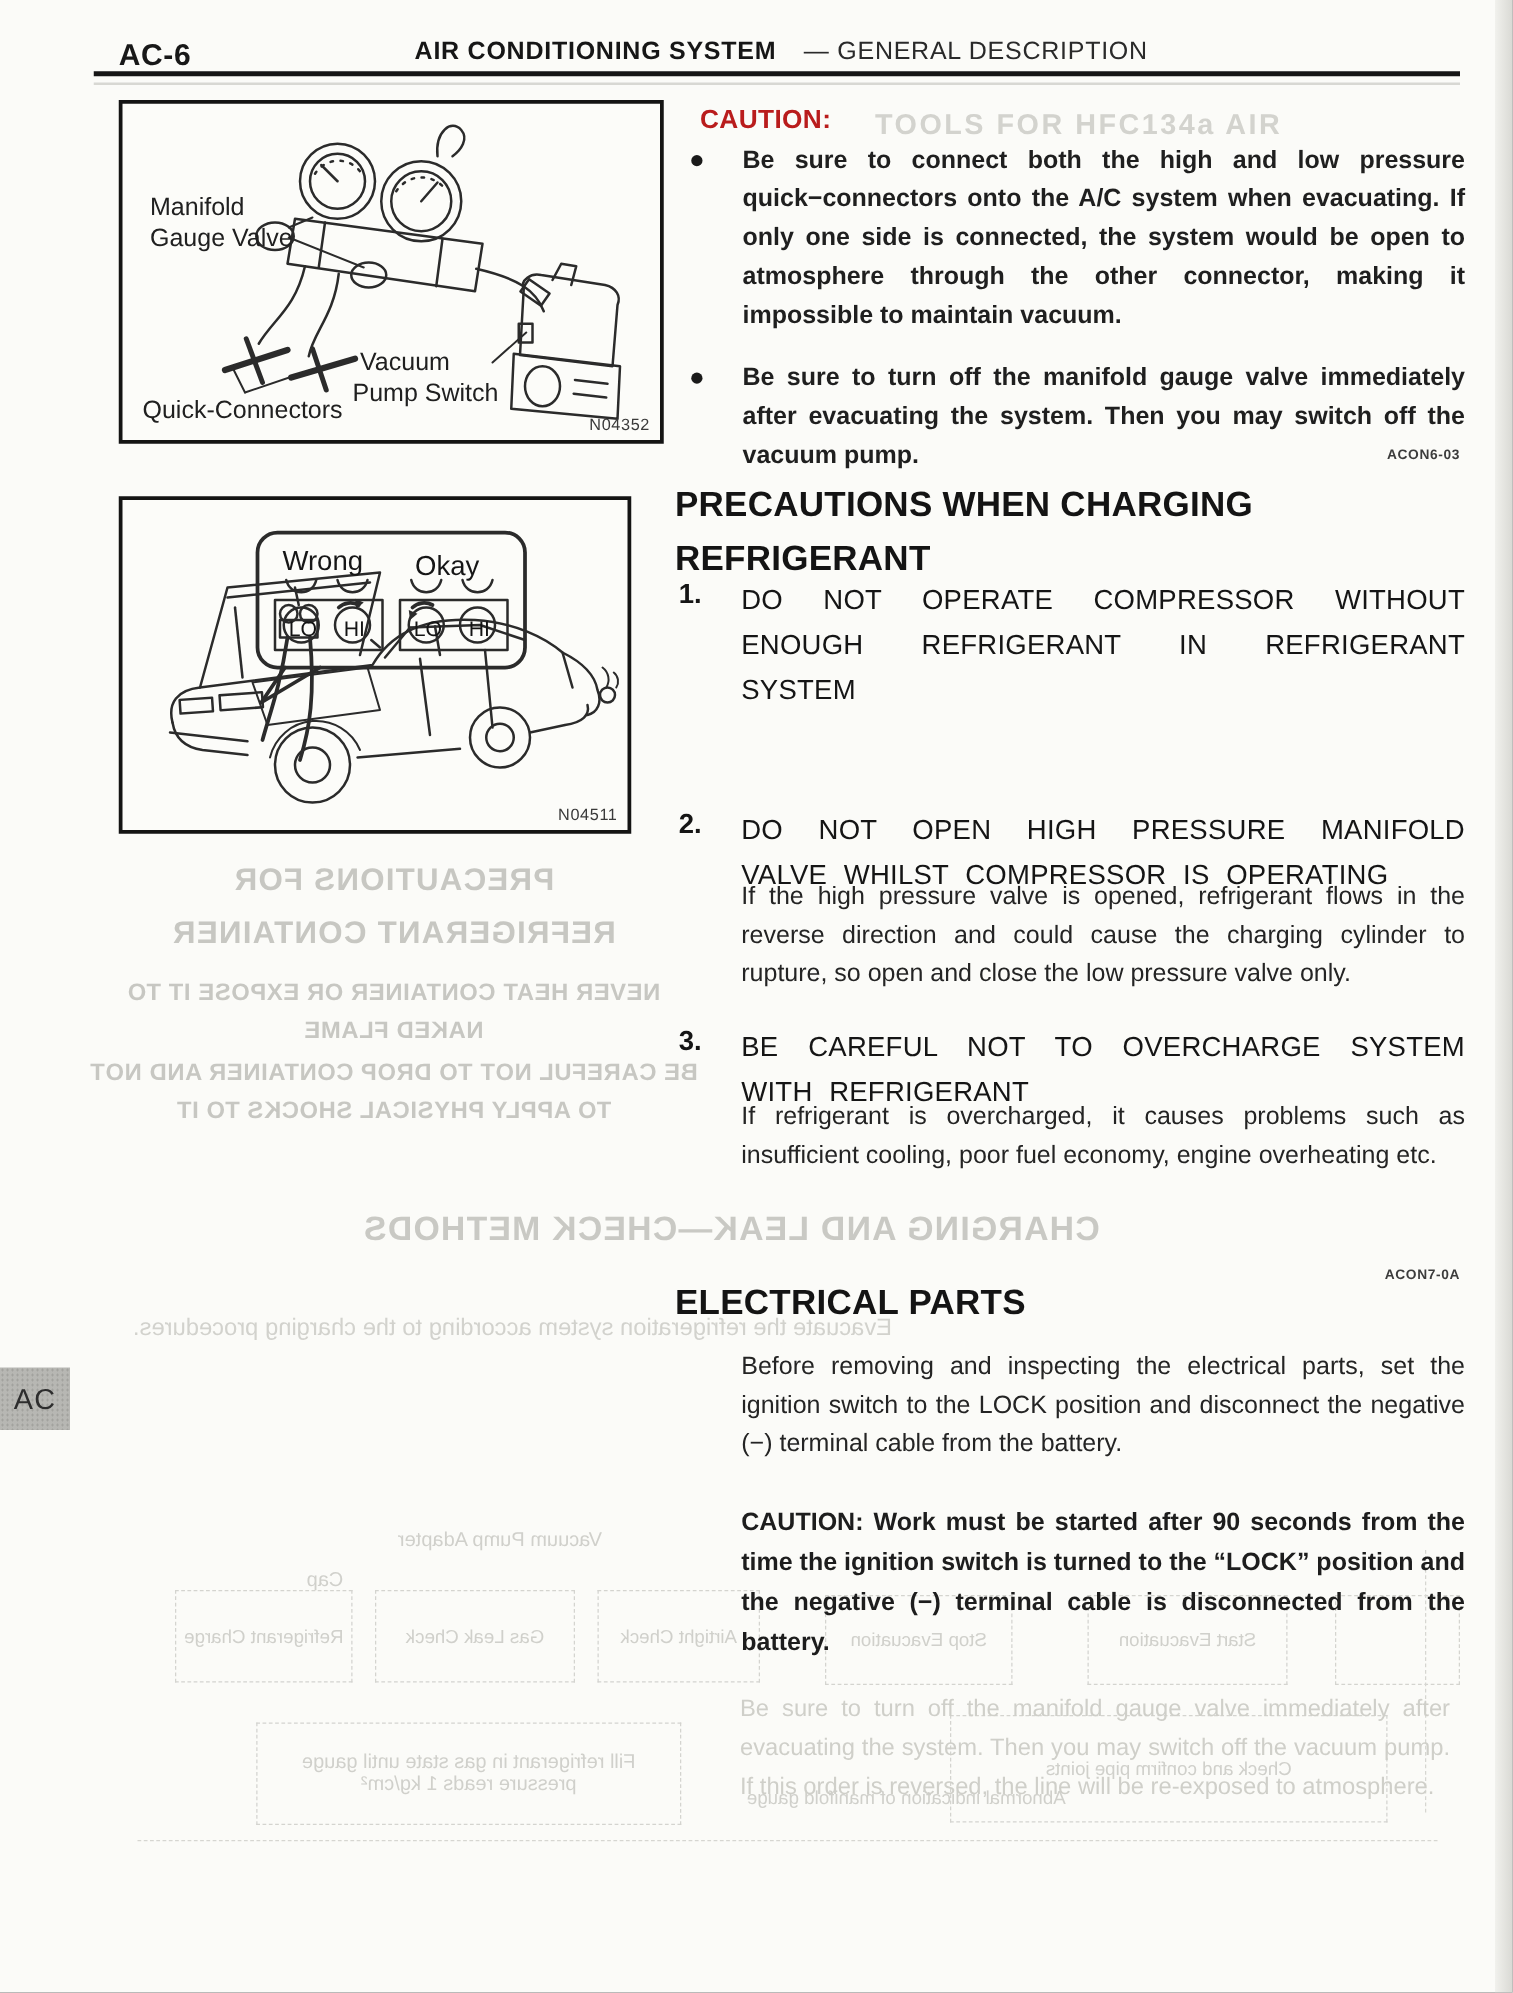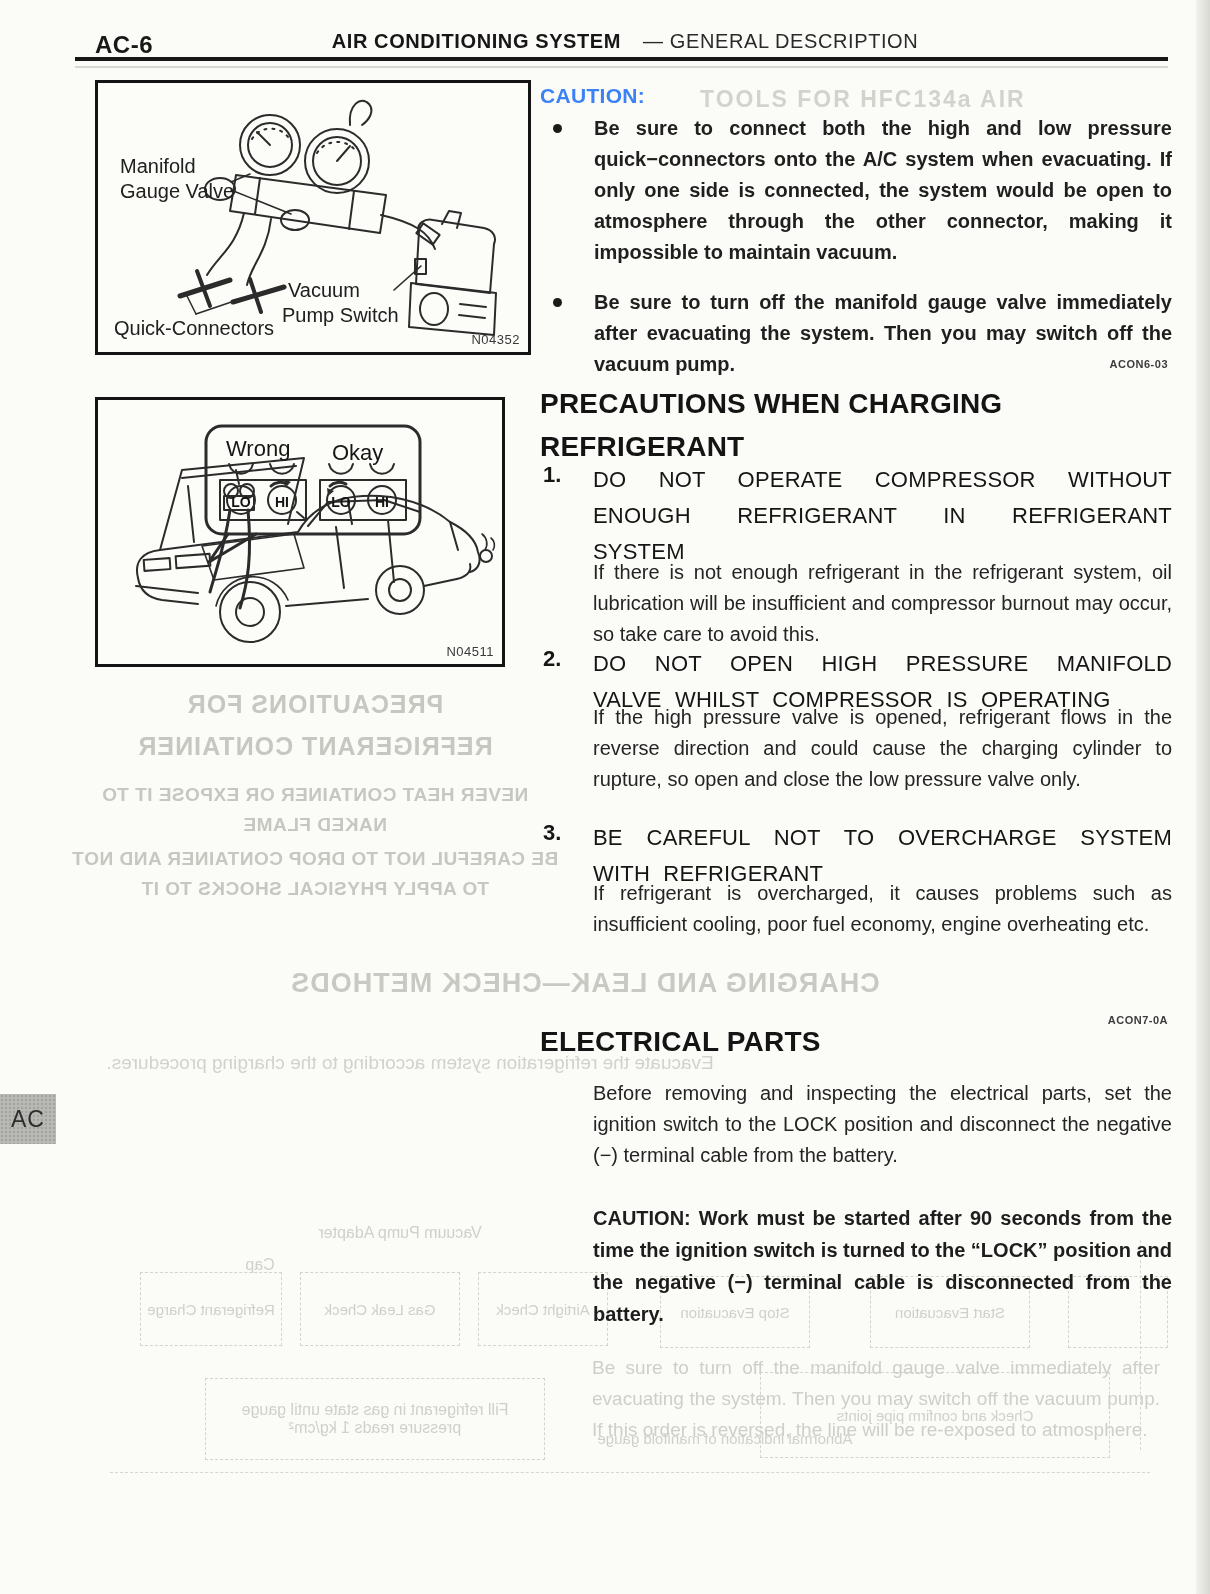--- a/index.html
+++ b/index.html
@@ -18,23 +18,23 @@
   .rule-main { left:75px; top:57px; width:1093px; height:4px; background:#161616; }
   .rule-echo { left:75px; top:66px; width:1093px; height:2px; background:#d8d8d3; }
 
   
   .figbox { border:3px solid #141414; background:#fcfcf9; }
   .fig1 { left:95px; top:80px;  width:404px; height:269px;padding-left:26px; }
   .fig2 { left:95px; top:397px; width:404px; height:264px; }
   .figbox svg { position:absolute; left:0; top:0; }
   .figlabel { position:absolute; font-size:20px; color:#202020; white-space:nowrap; }
   .figcode  { position:absolute; right:8px; bottom:5px; font-size:13px; color:#3a3a3a; letter-spacing:.5px; }
-  .gauge-tag { position:absolute; font-size:14px; font-weight:700; color:#141414; width:20px; text-align:center; }
+  .gauge-tag { position:absolute; font-size:17px; font-weight:400; color:#141414; width:20px; text-align:right; }
   .bubble-word { position:absolute; font-size:22px; color:#161616; }
-  .caution-h { font-size:21px; font-weight:700; color:#3b82f6; letter-spacing:.3px; }
+  .caution-h { font-size:21px; font-weight:700; color:#b91c1c; letter-spacing:.3px;margin-left:20px; }
   .bullet-dot { width:9px; height:9px; border-radius:50%; background:#1a1a1a; }
   .bullet-txt { position:absolute; left:594px; width:578px; font-size:20px; font-weight:700;
                 line-height:31px; text-align:justify; color:#1f1f1f; }
   .refcode { position:absolute; left:540px; width:628px; text-align:right;
              font-size:11px; font-weight:700; color:#3c3c3c; letter-spacing:.5px; }
   .sect-h { position:absolute; left:540px; width:640px; font-size:28px; font-weight:700;
             color:#141414; line-height:43px; letter-spacing:.2px; }
   .item-num { position:absolute; left:543px; width:42px; font-size:22px; font-weight:700; color:#151515; }
   .item-title { position:absolute; left:593px; width:579px; font-size:22px; font-weight:400;
                 color:#151515; line-height:36px; text-align:justify; word-spacing:7px; letter-spacing:.2px; }
@@ -245,21 +245,20 @@
 
   <div class="abs bullet-dot" style="left:553px; top:298px;"></div>
   <div class="bullet-txt" style="top:287px;">Be sure to turn off the manifold gauge valve immediately after evacuating the system. Then you may switch off the vacuum pump.</div>
 
   <div class="refcode" style="top:358px;">ACON6-03</div>
 
   <div class="sect-h" style="top:382px;">PRECAUTIONS WHEN CHARGING REFRIGERANT</div>
 
   <div class="item-num" style="top:462px;">1.</div>
   <div class="item-title" style="top:462px;">DO NOT OPERATE COMPRESSOR WITHOUT ENOUGH REFRIGERANT IN REFRIGERANT SYSTEM</div>
-  <div class="body-txt" style="top:557px;">If there is not enough refrigerant in the refrigerant system, oil lubrication will be insufficient and compressor burnout may occur, so take care to avoid this.</div>
 
   <div class="item-num" style="top:646px;">2.</div>
   <div class="item-title" style="top:646px;">DO NOT OPEN HIGH PRESSURE MANIFOLD VALVE WHILST COMPRESSOR IS OPERATING</div>
   <div class="body-txt" style="top:702px;">If the high pressure valve is opened, refrigerant flows in the reverse direction and could cause the charging cylinder to rupture, so open and close the low pressure valve only.</div>
 
   <div class="item-num" style="top:820px;">3.</div>
   <div class="item-title" style="top:820px;">BE CAREFUL NOT TO OVERCHARGE SYSTEM WITH REFRIGERANT</div>
   <div class="body-txt" style="top:878px;">If refrigerant is overcharged, it causes problems such as insufficient cooling, poor fuel economy, engine overheating etc.</div>
 
   <div class="refcode" style="top:1014px;">ACON7-0A</div>

